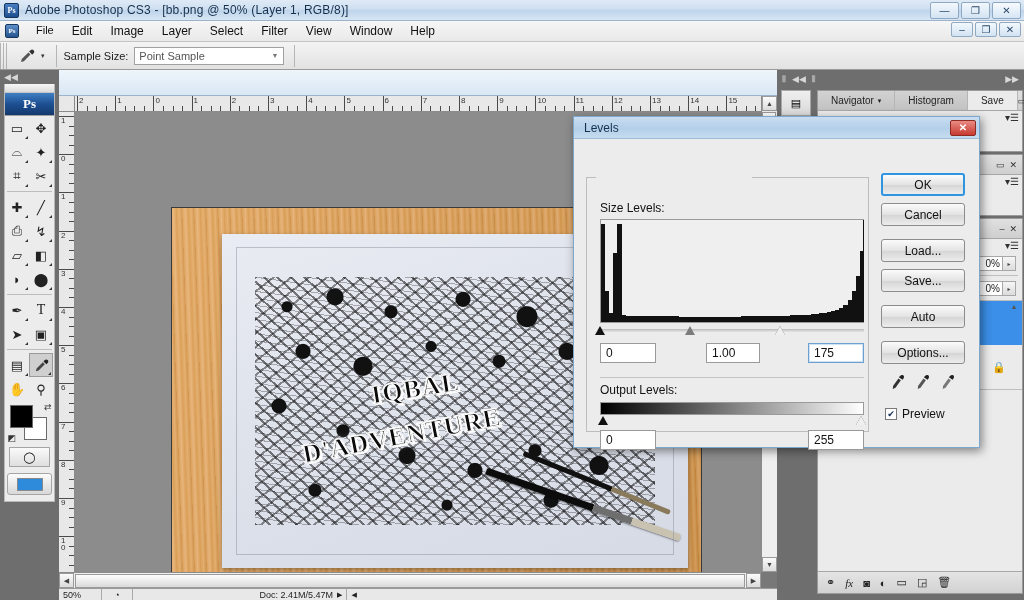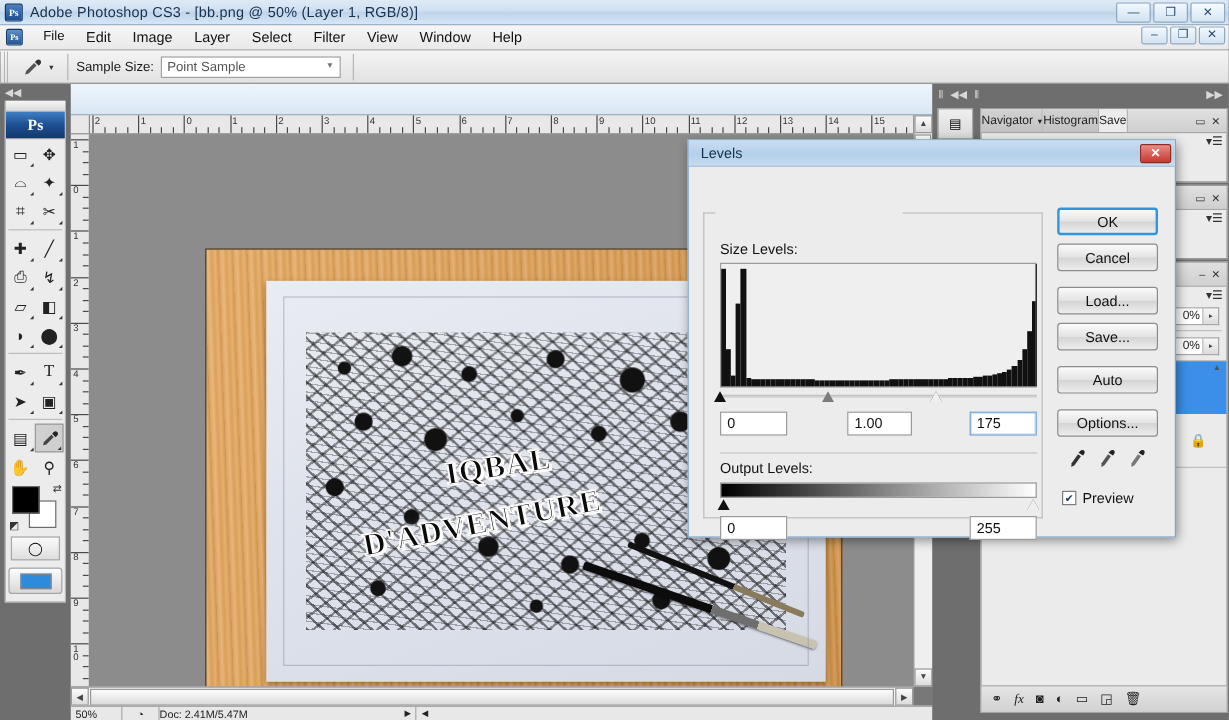--- a/index.html
+++ b/index.html
@@ -217,21 +217,21 @@
   .sb-arrow { width:15px;height:15px; background:linear-gradient(to bottom,#fbfbfb,#dcdcdc); border:1px solid #9a9a9a;
     display:flex;align-items:center;justify-content:center; font-size:7px; color:#444; }
   .sb-thumb { background:linear-gradient(to bottom,#fdfdfd,#dadada); border:1px solid #9a9a9a; }
   .statusbar {
     position:absolute; left:0; right:0; bottom:0; height:12px;
     background:#e8e8e8; border-top:1px solid #9a9a9a;
     display:flex; align-items:center; font-size:9px; color:#222;
   }
   .st-zoom { width:42px; padding-left:4px; }
   .st-sep { width:1px; height:11px; background:#aaa; }
-  .st-doc { flex:0 0 200px; text-align:left; }
+  .st-doc { flex:0 0 200px; text-align:right; }
   .st-arrow { font-size:7px; padding:0 4px; }
 
   
   .doc-tb {
     position:absolute; left:0; top:0; width:100%; height:26px;
     background:linear-gradient(to bottom,#eef5fb,#d9e7f4);
     border-bottom:1px solid #9bb4cc;
   }
 
   
@@ -244,21 +244,21 @@
     border:1px solid #a8a8a8; margin-bottom:2px; display:flex;align-items:center;justify-content:center; }
   .panel {
     position:absolute; right:0; width:206px;
     background:#ebebeb; border:1px solid #9a9a9a;
   }
   .panel-head {
     height:20px; background:linear-gradient(to bottom,#e0e0e0,#cfcfcf);
     border-bottom:1px solid #a8a8a8; display:flex; align-items:center;
   }
   .ptab {
-    height:19px; padding:0 0; display:flex; align-items:center; gap:4px;
+    height:19px; padding:0 13px; display:flex; align-items:center; gap:4px;
     font-size:10px; color:#222; border-right:1px solid #b5b5b5;
     background:linear-gradient(to bottom,#d2d2d2,#c2c2c2);
   }
   .ptab.active { background:#ebebeb; }
   .ph-btns { margin-left:auto; display:flex; gap:5px; padding-right:5px; font-size:9px; color:#333;}
   .pmenu { position:absolute; right:3px; top:21px; font-size:10px; color:#333; }
   .lrow { display:flex; align-items:center; height:20px; font-size:10px; color:#222; }
   .pct-box { border:1px solid #a8a8a8; background:#fff; height:15px; display:flex; align-items:center;
     justify-content:flex-end; padding-right:2px; font-size:10px; }
   .pct-arw { width:13px;height:15px; border:1px solid #a8a8a8; border-left:none;

